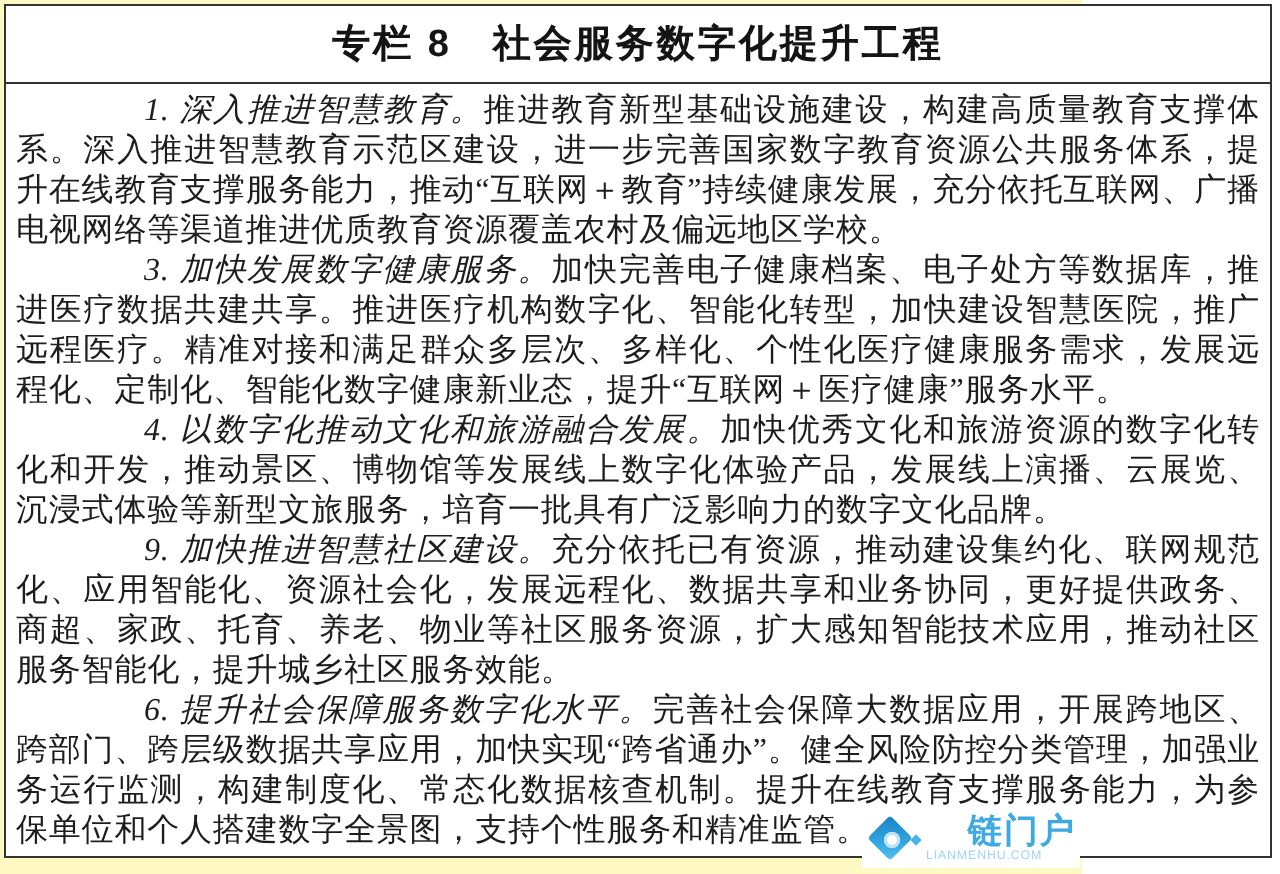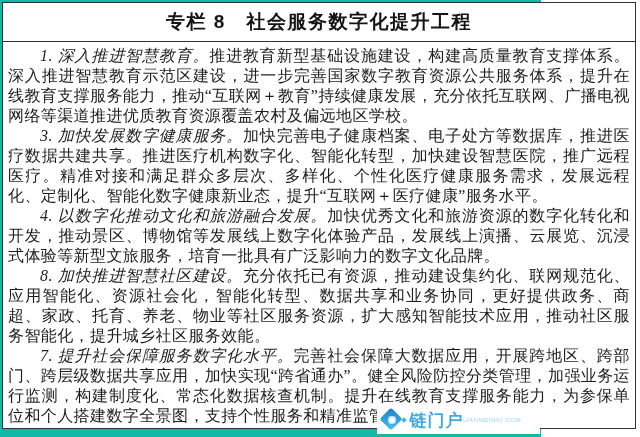--- a/index.html
+++ b/index.html
@@ -8,21 +8,21 @@
     width: 640px;
     height: 437px;
     background: #ffffff;
     font-family: "Liberation Serif", serif;
     overflow: hidden;
   }
   .page {
     position: relative;
     width: 541px;
     height: 437px;
-    background: #14b8a6;
+    background: #fef9c3;
   }
   .panel {
     position: absolute;
     left: 2px;
     top: 2px;
     width: 634px;
     height: 427px;
     border: 1.5px solid #333333;
     box-sizing: border-box;
     background: #ffffff;
@@ -49,20 +49,21 @@
     text-align: justify;
     color: #1d1d1d;
   }
   .panel-body p {
     margin: 0;
     text-indent: 2em;
   }
   .item-head {
     font-style: italic; 
     font-weight: 500;
+    margin-left: 32px;
   }
   
   .watermark {
     position: absolute;
     right: 1px;
     bottom: 3px;
     display: flex;
     align-items: center;
     gap: 4px;
     background: #ffffff;
@@ -98,22 +99,22 @@
     position: absolute;
     right: -1px;
     top: 11px;
     width: 4px;
     height: 4px;
     transform: rotate(45deg);
     background: #45b4e6;
   }
   .wm-text {
     display: flex;
-    flex-direction: row;
-    align-items: center;
+    flex-direction: column;
+    align-items: flex-end;
     line-height: 1;
   }
   .wm-name {
     font-family: "Liberation Sans", sans-serif;
     font-weight: bold;
     font-size: 17px;
     letter-spacing: 1px;
     color: #3fa9e1;
   }
   .wm-domain {
@@ -130,22 +131,22 @@
 </head>
 <body>
 
 <div class="page">
   <div class="panel">
     <div class="panel-title">专栏 8　社会服务数字化提升工程</div>
     <div class="panel-body">
       <p><span class="item-head">1. 深入推进智慧教育。</span><span>推进教育新型基础设施建设，构建高质量教育支撑体系。深入推进智慧教育示范区建设，进一步完善国家数字教育资源公共服务体系，提升在线教育支撑服务能力，推动“互联网＋教育”持续健康发展，充分依托互联网、广播电视网络等渠道推进优质教育资源覆盖农村及偏远地区学校。</span></p>
       <p><span class="item-head">3. 加快发展数字健康服务。</span><span>加快完善电子健康档案、电子处方等数据库，推进医疗数据共建共享。推进医疗机构数字化、智能化转型，加快建设智慧医院，推广远程医疗。精准对接和满足群众多层次、多样化、个性化医疗健康服务需求，发展远程化、定制化、智能化数字健康新业态，提升“互联网＋医疗健康”服务水平。</span></p>
       <p><span class="item-head">4. 以数字化推动文化和旅游融合发展。</span><span>加快优秀文化和旅游资源的数字化转化和开发，推动景区、博物馆等发展线上数字化体验产品，发展线上演播、云展览、沉浸式体验等新型文旅服务，培育一批具有广泛影响力的数字文化品牌。</span></p>
-      <p><span class="item-head">8. 加快推进智慧社区建设。</span><span>充分依托已有资源，推动建设集约化、联网规范化、应用智能化、资源社会化，智能化转型、数据共享和业务协同，更好提供政务、商超、家政、托育、养老、物业等社区服务资源，扩大感知智能技术应用，推动社区服务智能化，提升城乡社区服务效能。</span></p>
-      <p><span class="item-head">7. 提升社会保障服务数字化水平。</span><span>完善社会保障大数据应用，开展跨地区、跨部门、跨层级数据共享应用，加快实现“跨省通办”。健全风险防控分类管理，加强业务运行监测，构建制度化、常态化数据核查机制。提升在线教育支撑服务能力，为参保单位和个人搭建数字全景图，支持个性服务和精准监管。</span></p>
+      <p><span class="item-head">9. 加快推进智慧社区建设。</span><span>充分依托已有资源，推动建设集约化、联网规范化、应用智能化、资源社会化，发展远程化、数据共享和业务协同，更好提供政务、商超、家政、托育、养老、物业等社区服务资源，扩大感知智能技术应用，推动社区服务智能化，提升城乡社区服务效能。</span></p>
+      <p><span class="item-head">6. 提升社会保障服务数字化水平。</span><span>完善社会保障大数据应用，开展跨地区、跨部门、跨层级数据共享应用，加快实现“跨省通办”。健全风险防控分类管理，加强业务运行监测，构建制度化、常态化数据核查机制。提升在线教育支撑服务能力，为参保单位和个人搭建数字全景图，支持个性服务和精准监管。</span></p>
     </div>
   </div>
 
   <div class="watermark">
     <span class="wm-icon">
       <span class="wm-diamond"></span>
       <span class="wm-hole"></span>
       <span class="wm-dot"></span>
     </span>
     <span class="wm-text">

